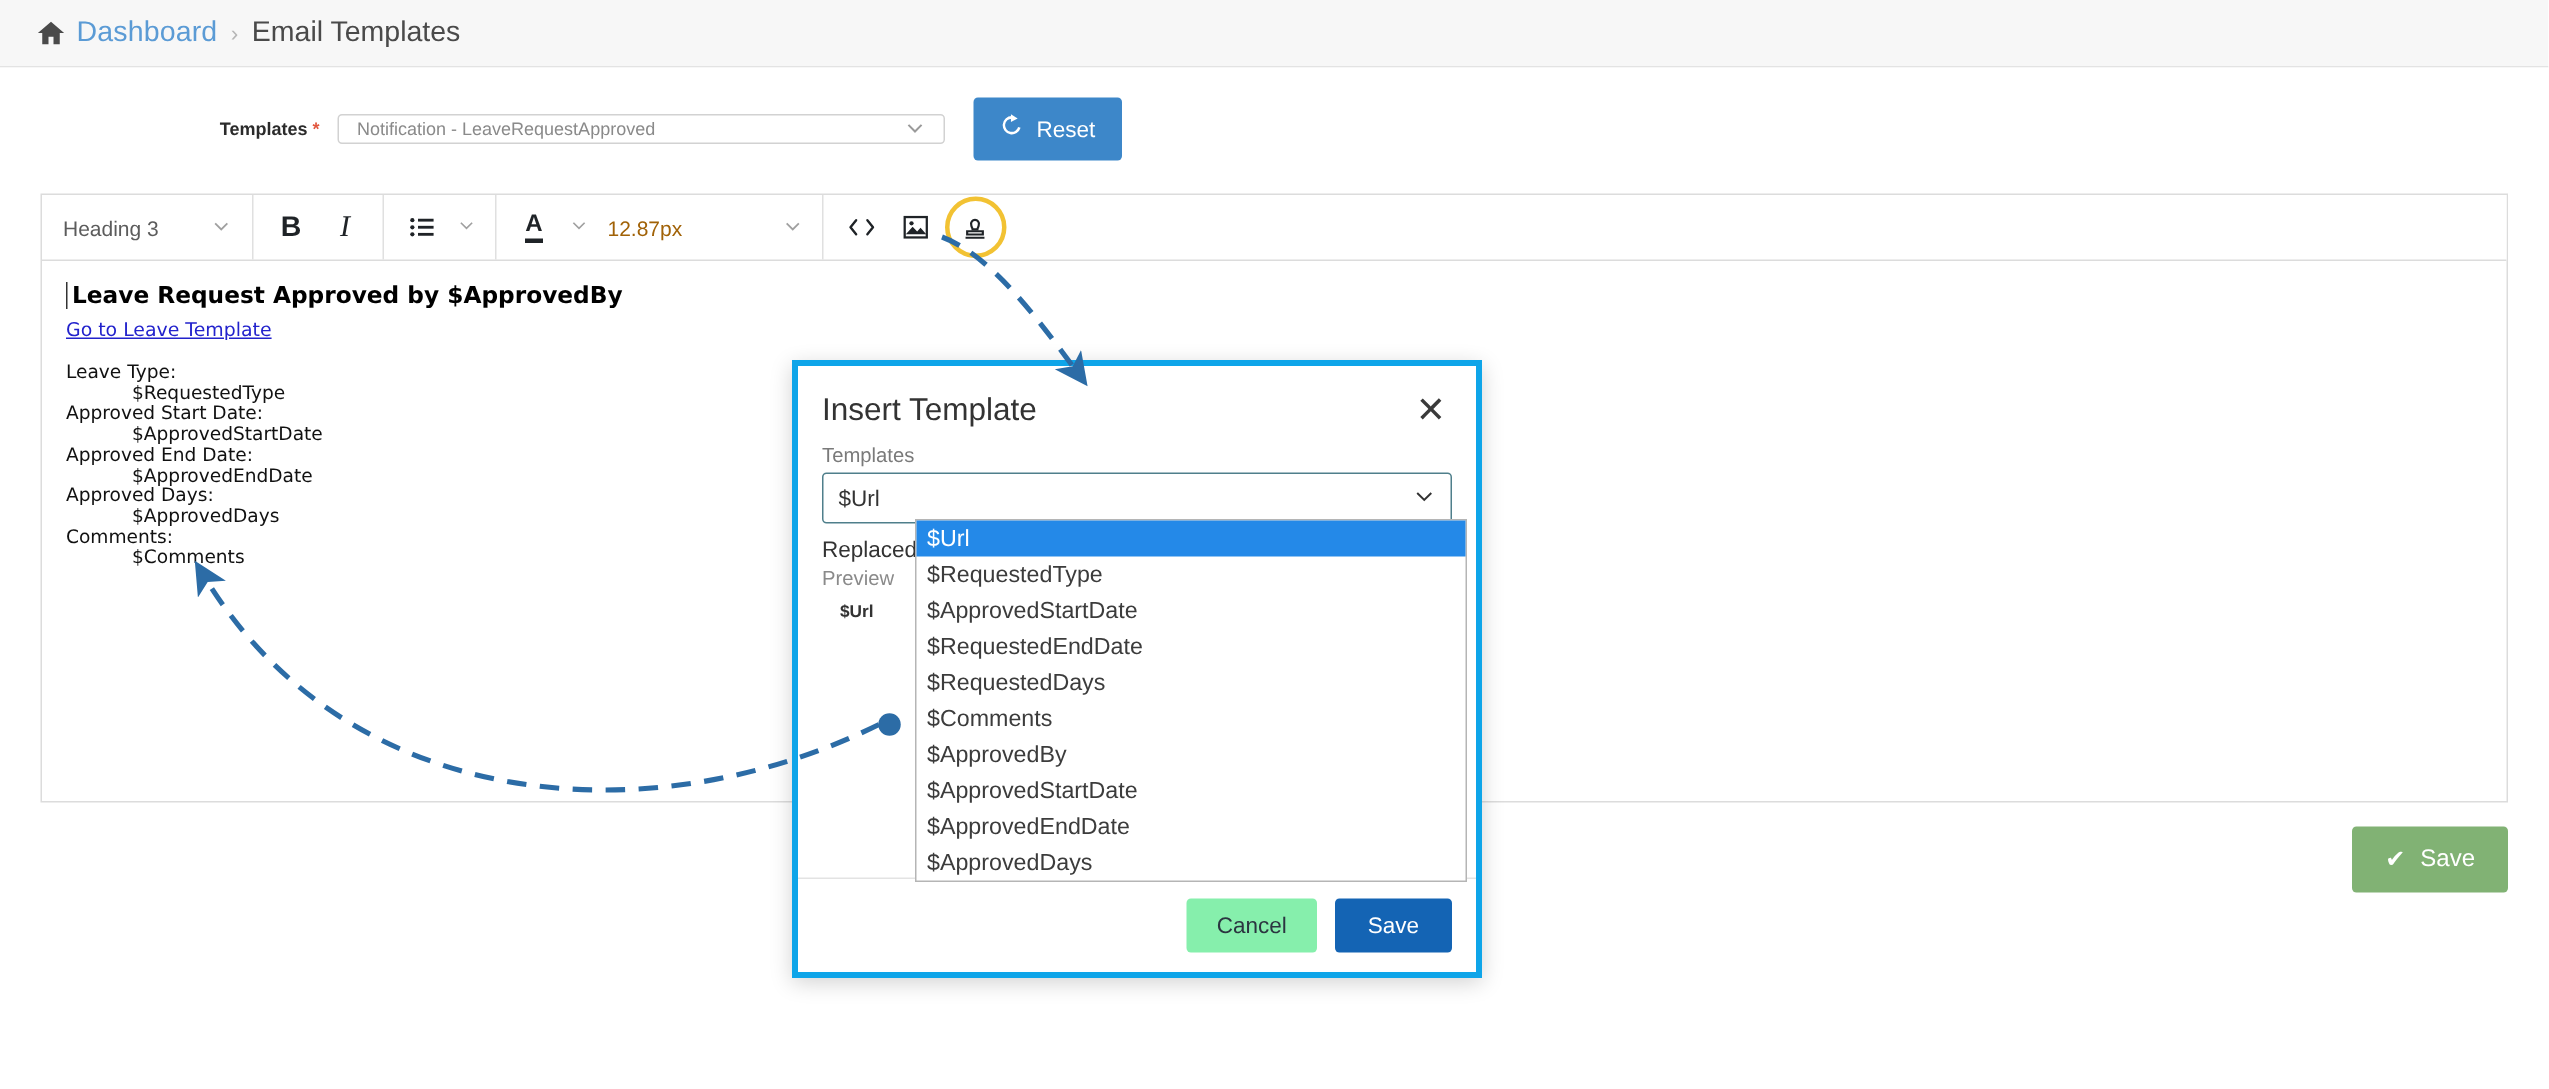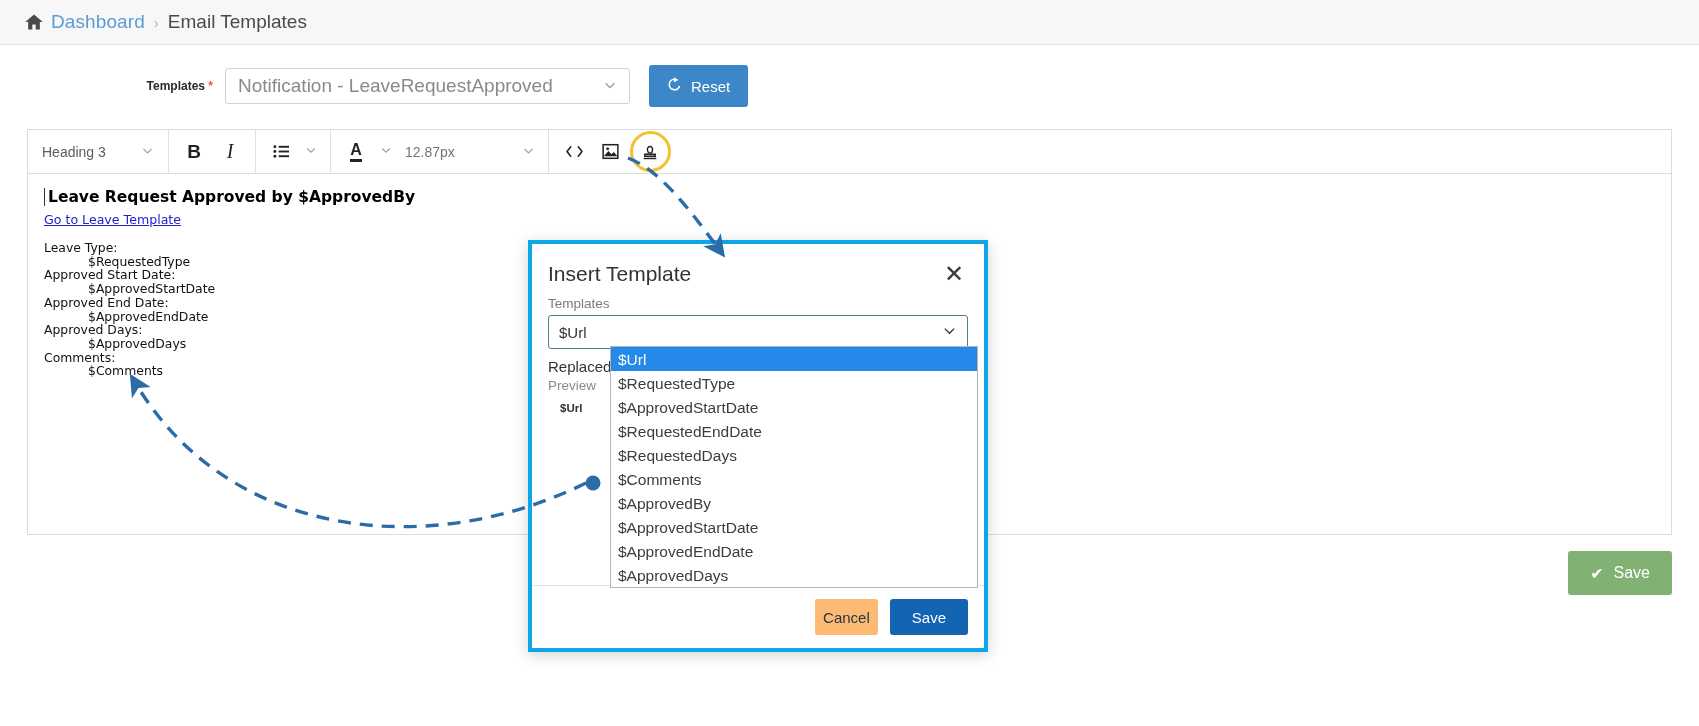--- a/index.html
+++ b/index.html
@@ -49,29 +49,29 @@
     width:225px;
     text-align:right;
     padding-right:12px;
     font-size:12px;
     font-weight:bold;
     color:#2b2b2b;
   }
   .req-star{ color:#e2573f; font-weight:bold; }
   .tmpl-select{
     width:405px;
-    height:36px;
+    height:20px;
     border:1px solid #d2d2d2;
     border-radius:3px;
     background:#fff;
     display:flex;
     align-items:center;
     justify-content:space-between;
     padding:0 12px;
-    font-size:19px;
+    font-size:12px;
     color:#8a8a8a;
   }
   .chev{ color:#9a9a9a; font-size:13px; }
   .btn-reset{
     margin-left:19px;
     height:42px;
     background:#3d87c9;
     color:#fff;
     border:none;
     border-radius:3px;
@@ -107,21 +107,21 @@
     display:flex; align-items:center; justify-content:space-between;
     width:120px; font-size:14px; color:#5c5c5c; padding:0 4px;
     cursor:pointer;
   }
   .tb-btn{
     width:30px;height:30px;display:flex;align-items:center;justify-content:center;
     font-size:17px;color:#1f2327;cursor:pointer;border-radius:3px;
   }
   .tb-bold{ font-weight:bold; font-size:19px;}
   .tb-ital{ font-style:italic; font-family:"Liberation Serif",serif; font-size:20px;}
-  .tb-size{ font-size:14px;color:#737373;width:112px;text-align:left;padding-left:4px;cursor:pointer;}
+  .tb-size{ font-size:14px;color:#a16207;width:112px;text-align:left;padding-left:4px;cursor:pointer;}
   .tb-small-chev{ color:#a0a0a0;font-size:12px;cursor:pointer;padding:0 3px;}
   .stamp-wrap{ position:relative; display:flex;align-items:center;justify-content:center;width:38px;height:38px;}
   .stamp-ring{
     position:absolute; left:-1px; top:-2px;
     width:41px;height:41px;border:3.5px solid #f2c233;border-radius:50%;
     pointer-events:none;
   }
   .colorA{ position:relative; display:flex;flex-direction:column;align-items:center;line-height:1;}
   .colorA u{ text-decoration:none; border-bottom:3px solid #1f2327; padding-bottom:1px; font-weight:bold;font-size:16px;}
 
@@ -190,22 +190,22 @@
   .opt.sel{ background:#2489e8; color:#fff; }
 
   .modal-footer{
     position:absolute;left:0;right:0;bottom:0;
     border-top:1px solid #e3e3e3;
     padding:13px 16px;
     display:flex;justify-content:flex-end;gap:12px;
     background:#fff;
   }
   .btn-cancel{
-    background:#fdba74;color:#2b3540;border:none;border-radius:3px;
-    height:36px;padding:0 8px;font-size:15px;cursor:pointer;
+    background:#86efac;color:#2b3540;border:none;border-radius:3px;
+    height:36px;padding:0 20px;font-size:15px;cursor:pointer;
   }
   .btn-save-modal{
     background:#1464b4;color:#fff;border:none;border-radius:3px;
     height:36px;padding:0 22px;font-size:15px;cursor:pointer;
   }
 
   
   .anno{ position:absolute;left:0;top:0;width:1699px;height:726px;pointer-events:none;z-index:90;}
 </style>
 </head>

